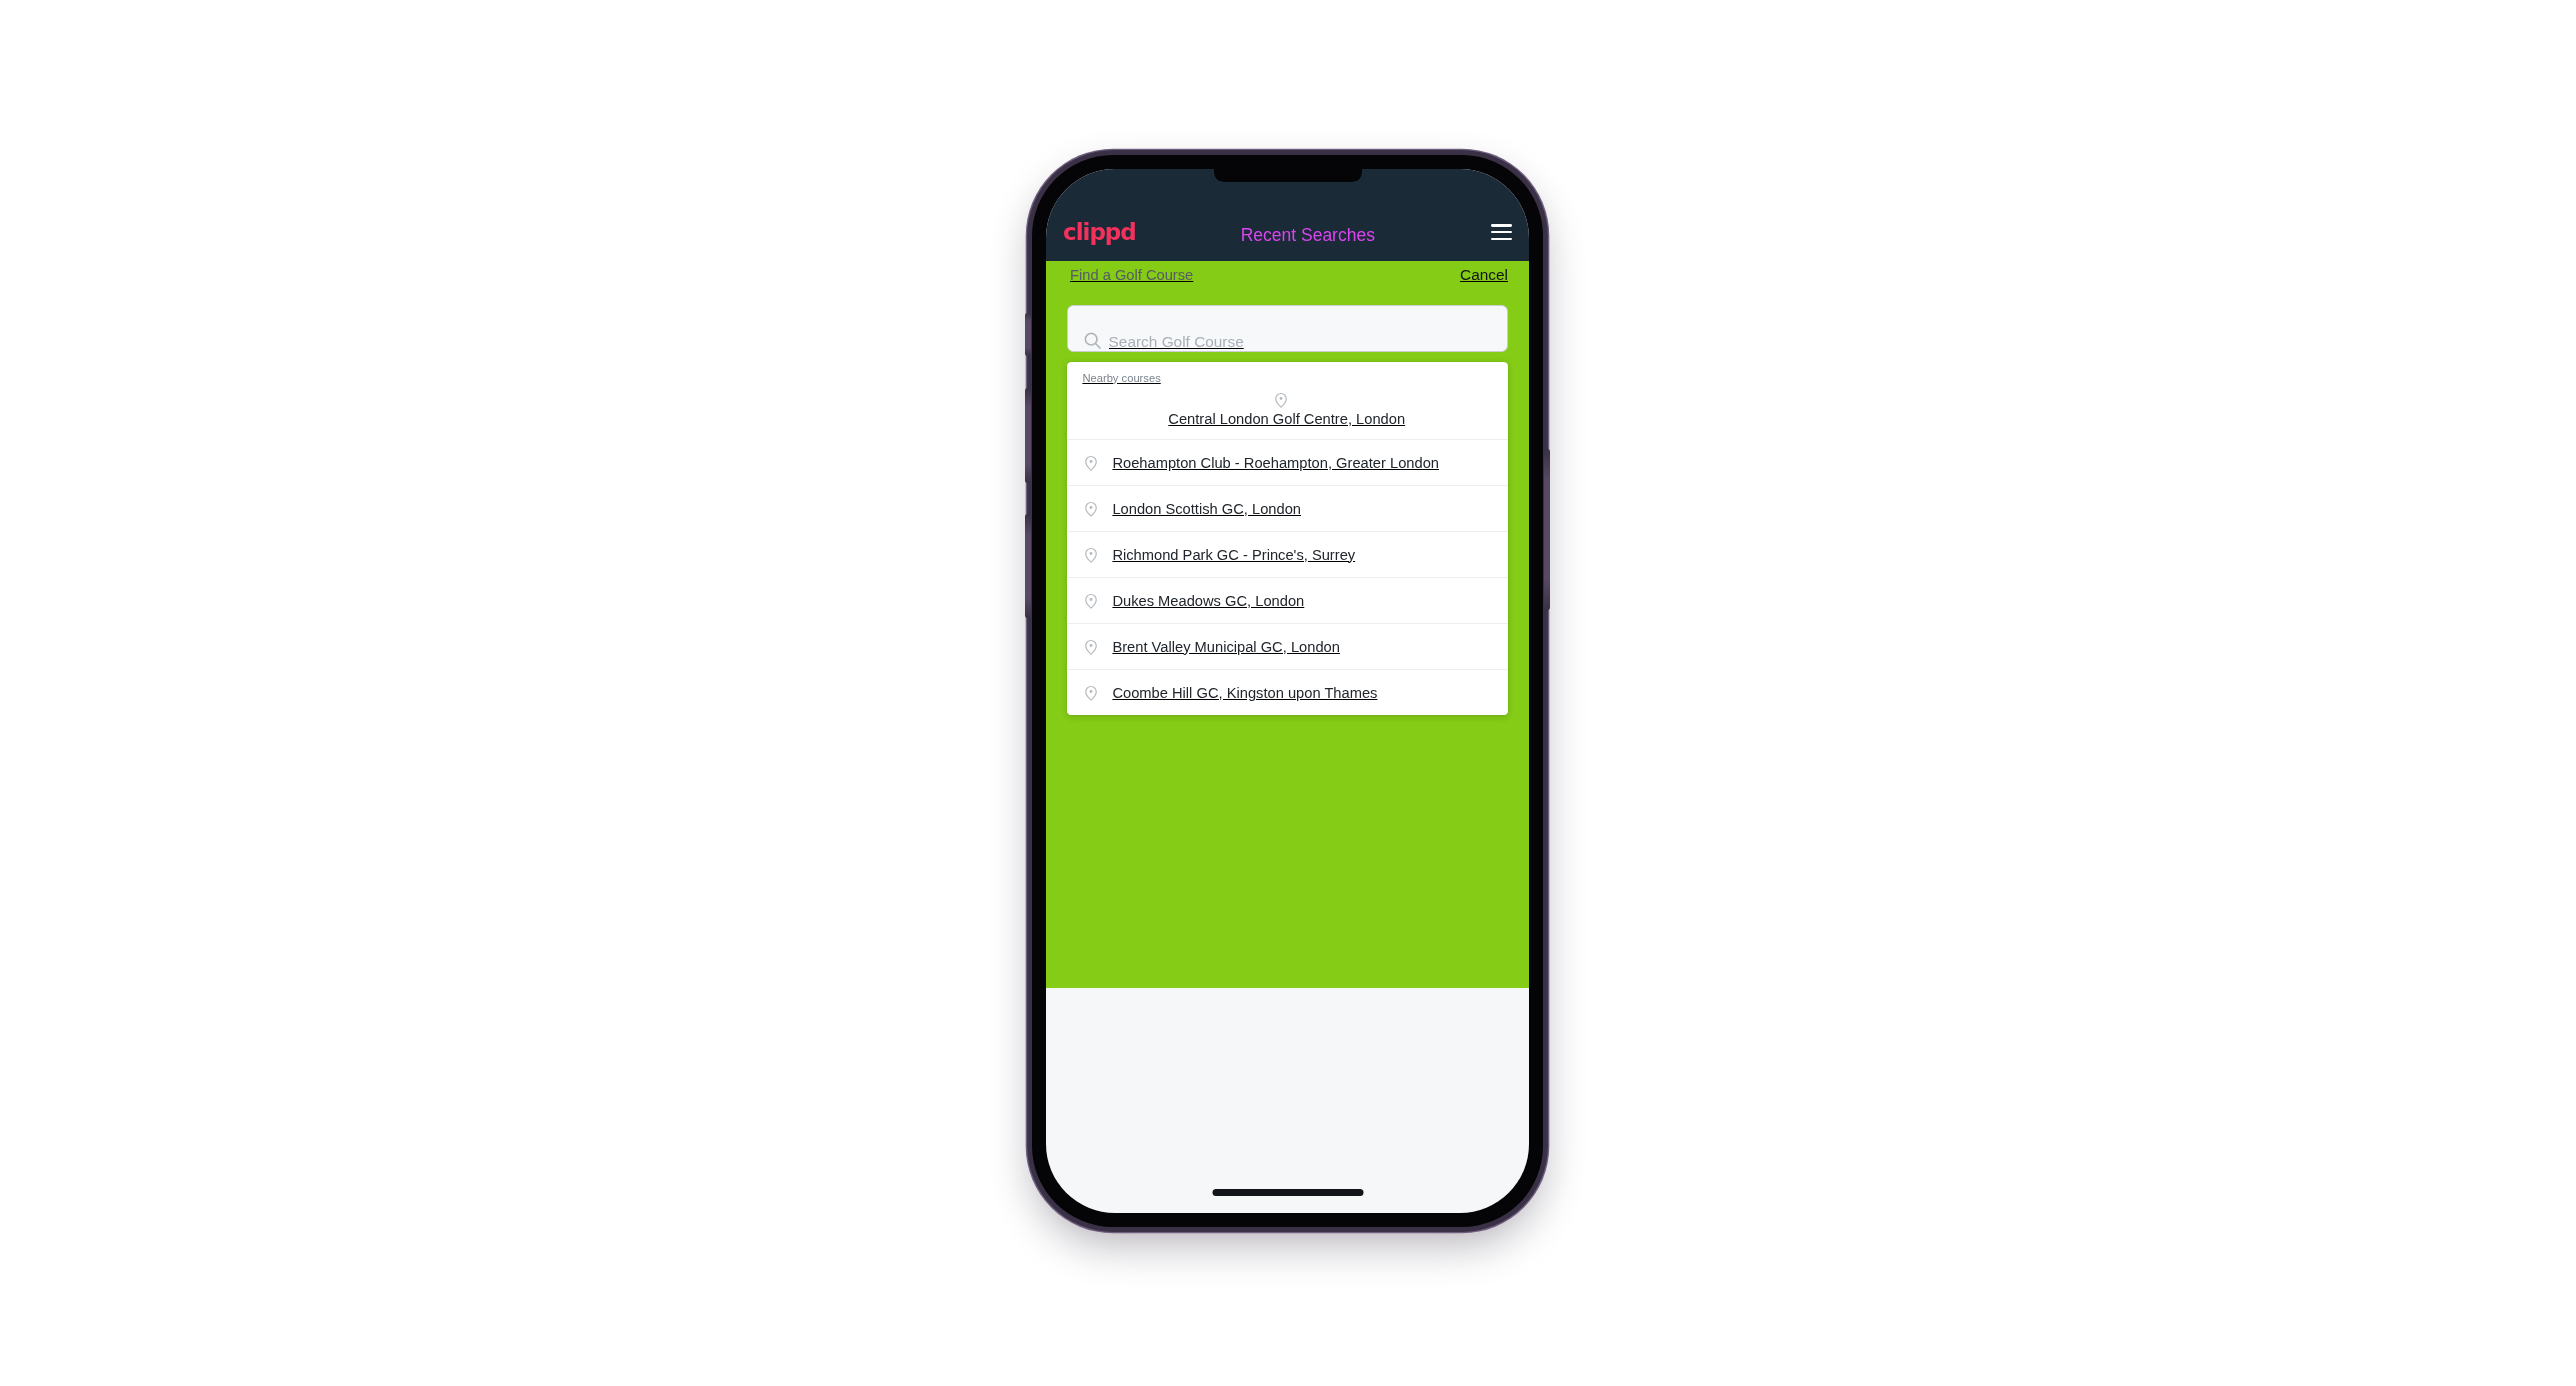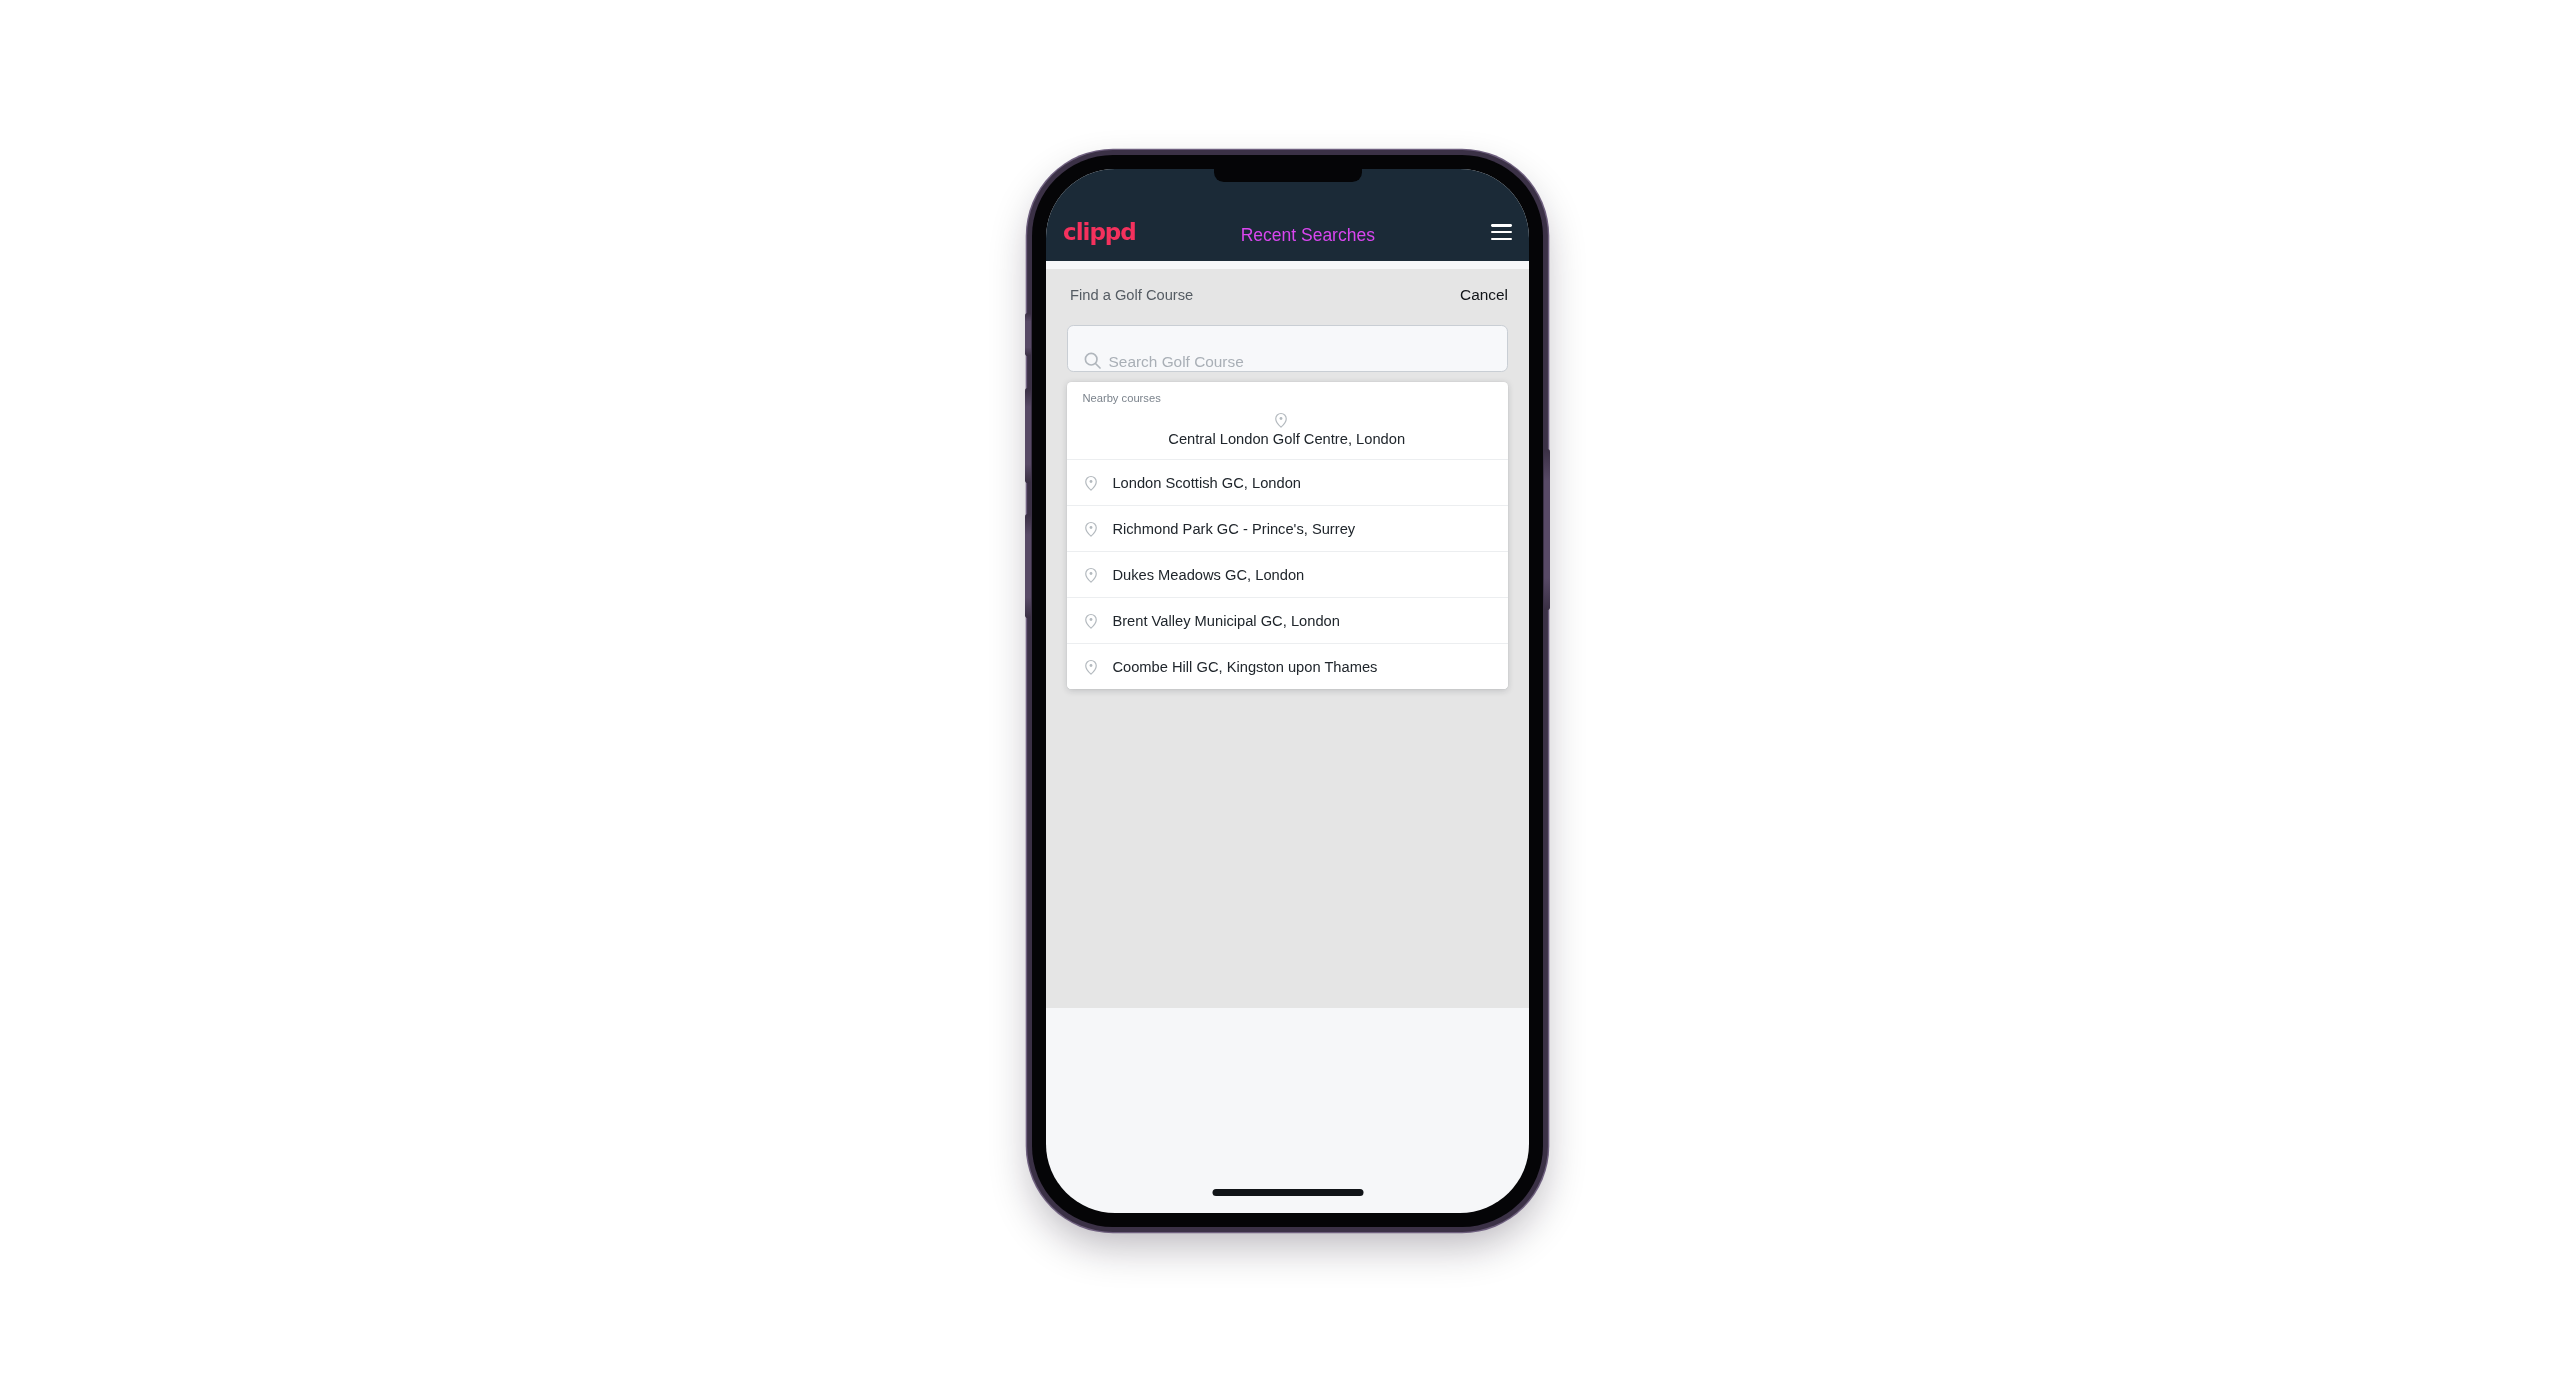--- a/index.html
+++ b/index.html
@@ -111,25 +111,26 @@
     height: 2.5px;
     background: #ffffff;
     border-radius: 1.4px;
     margin-left: auto;
   }
 
   
   #search-sheet {
     position: absolute;
     left: 0;
-    top: 100px;
+    top: 80px;
     width: 100%;
     height: 739px;
-    background: #e5e5e5;
+    background: #84cc16;
     z-index: 15;
+    text-decoration: underline;
   }
 
   #sheet-topbar {
     height: 52px;
     display: flex;
     align-items: center;
     justify-content: space-between;
     padding: 0 21px 0 24px;
   }
   #sheet-title {
@@ -251,20 +252,27 @@
         <div id="results-header">Nearby courses</div>
 
         <div class="result-row first">
           <svg class="pin-icon" viewBox="0 0 24 24" fill="none" stroke="#b4babf" stroke-width="1.6">
             <path d="M12 21.5s7-6.1 7-11.2A7 7 0 0 0 5 10.3c0 5.1 7 11.2 7 11.2z"></path>
             <circle cx="12" cy="10" r="1.9" fill="#b4babf" stroke="none"></circle>
           </svg>
           <div class="result-label">Central London Golf Centre, London</div>
         </div>
 
+        <div class="result-row">
+          <svg class="pin-icon" viewBox="0 0 24 24" fill="none" stroke="#b4babf" stroke-width="1.6">
+            <path d="M12 21.5s7-6.1 7-11.2A7 7 0 0 0 5 10.3c0 5.1 7 11.2 7 11.2z"></path>
+            <circle cx="12" cy="10" r="1.9" fill="#b4babf" stroke="none"></circle>
+          </svg>
+          <div class="result-label">Roehampton Club - Roehampton, Greater London</div>
+        </div>
 
         <div class="result-row">
           <svg class="pin-icon" viewBox="0 0 24 24" fill="none" stroke="#b4babf" stroke-width="1.6">
             <path d="M12 21.5s7-6.1 7-11.2A7 7 0 0 0 5 10.3c0 5.1 7 11.2 7 11.2z"></path>
             <circle cx="12" cy="10" r="1.9" fill="#b4babf" stroke="none"></circle>
           </svg>
           <div class="result-label">London Scottish GC, London</div>
         </div>
 
         <div class="result-row">

